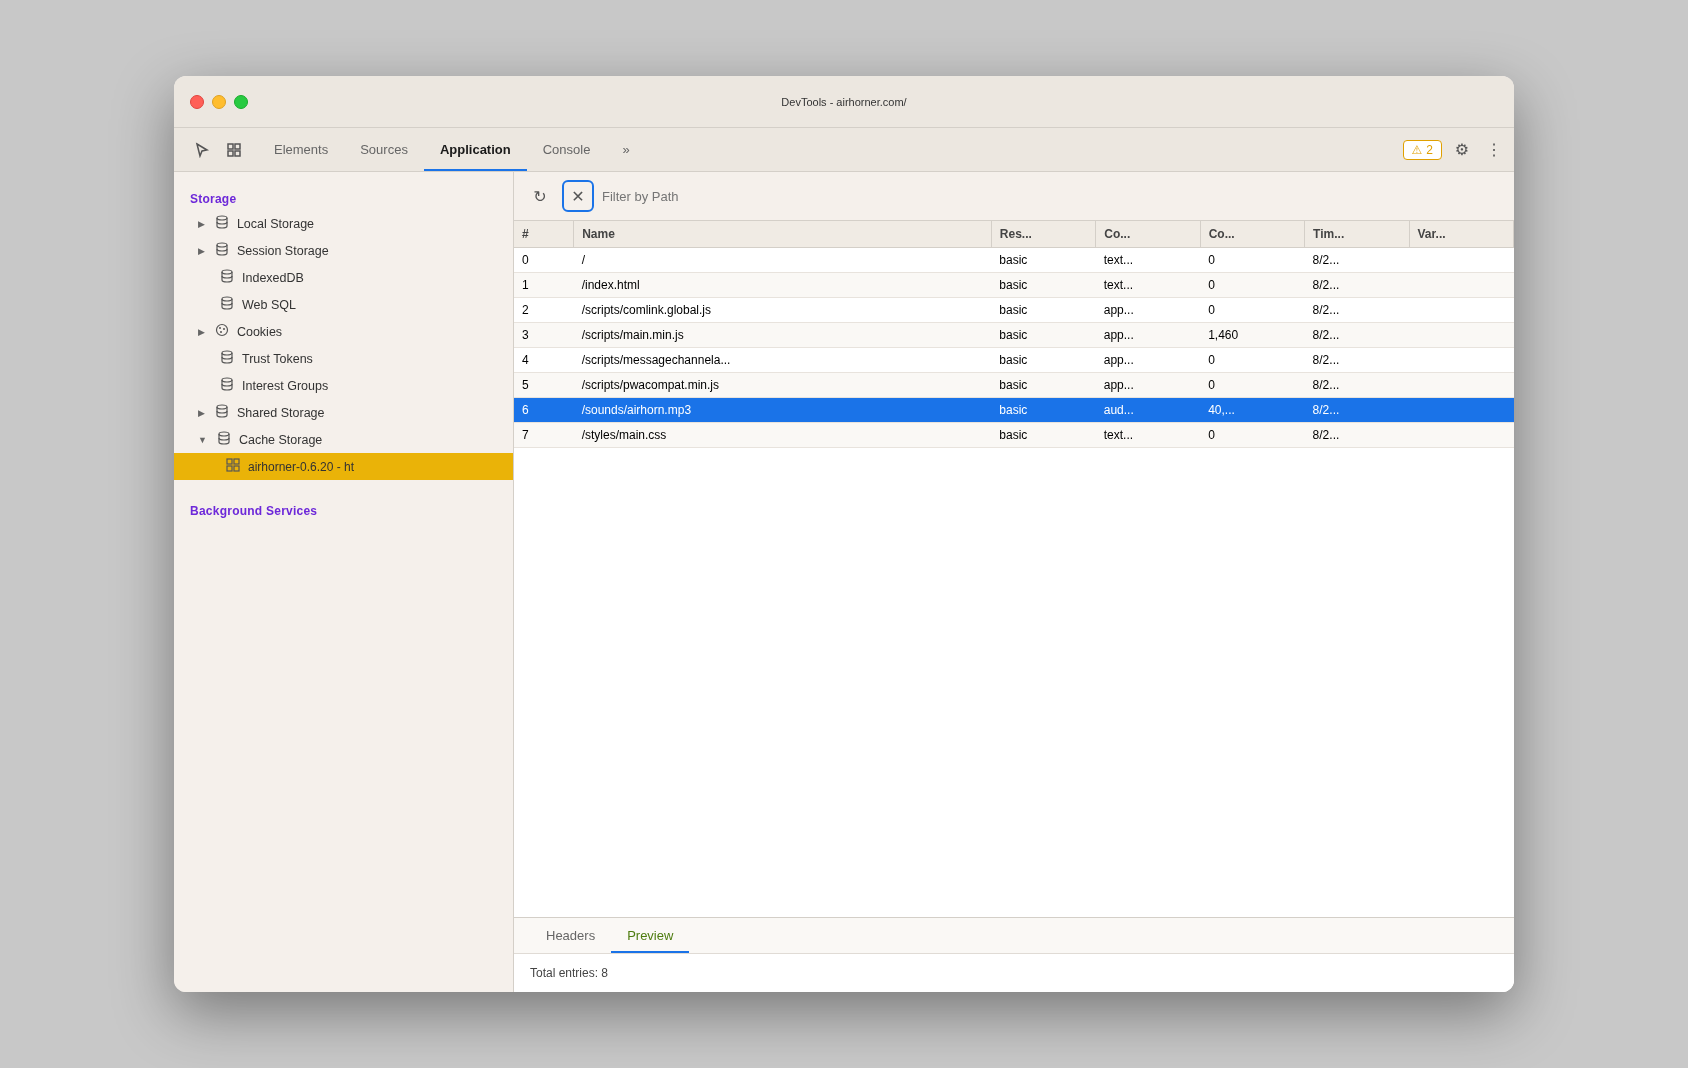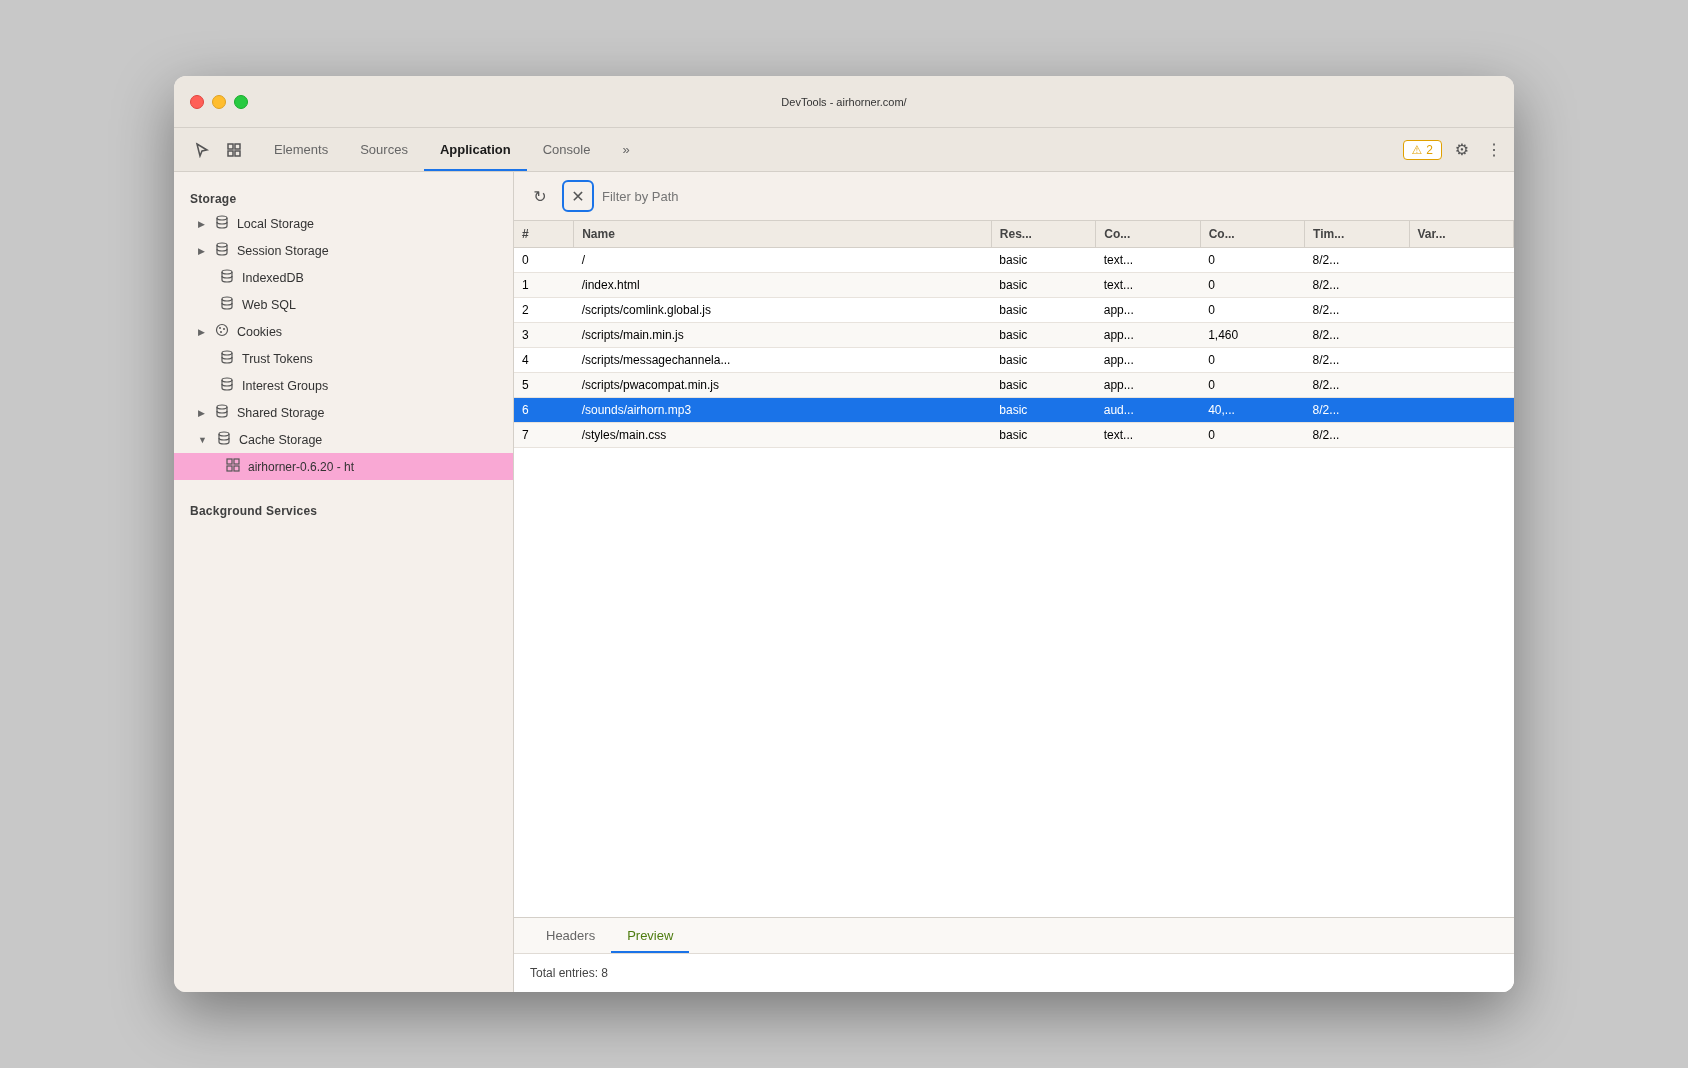--- a/index.html
+++ b/index.html
@@ -133,21 +133,21 @@
     .sidebar {
       width: 340px;
       background: #f5f0eb;
       border-right: 1px solid #d4cfc8;
       overflow-y: auto;
       padding: 12px 0;
     }
     .sidebar-section-label {
       font-size: 12px;
       font-weight: 700;
-      color: #404040;
+      color: #6d28d9;
       padding: 8px 16px 4px;
       letter-spacing: 0.02em;
     }
     .sidebar-item {
       display: flex;
       align-items: center;
       padding: 5px 16px 5px 24px;
       font-size: 12.5px;
       color: #333;
       cursor: pointer;
@@ -165,21 +165,21 @@
     }
     
     .cache-sub-item {
       display: flex;
       align-items: center;
       padding: 5px 16px 5px 52px;
       font-size: 12px;
       color: #333;
       cursor: pointer;
       gap: 8px;
-      background: #f9a8d4;
+      background: #eab308;
     }
     .cache-sub-item .item-icon {
       font-size: 12px;
       color: #555;
     }
     
     .right-panel {
       flex: 1;
       display: flex;
       flex-direction: column;

